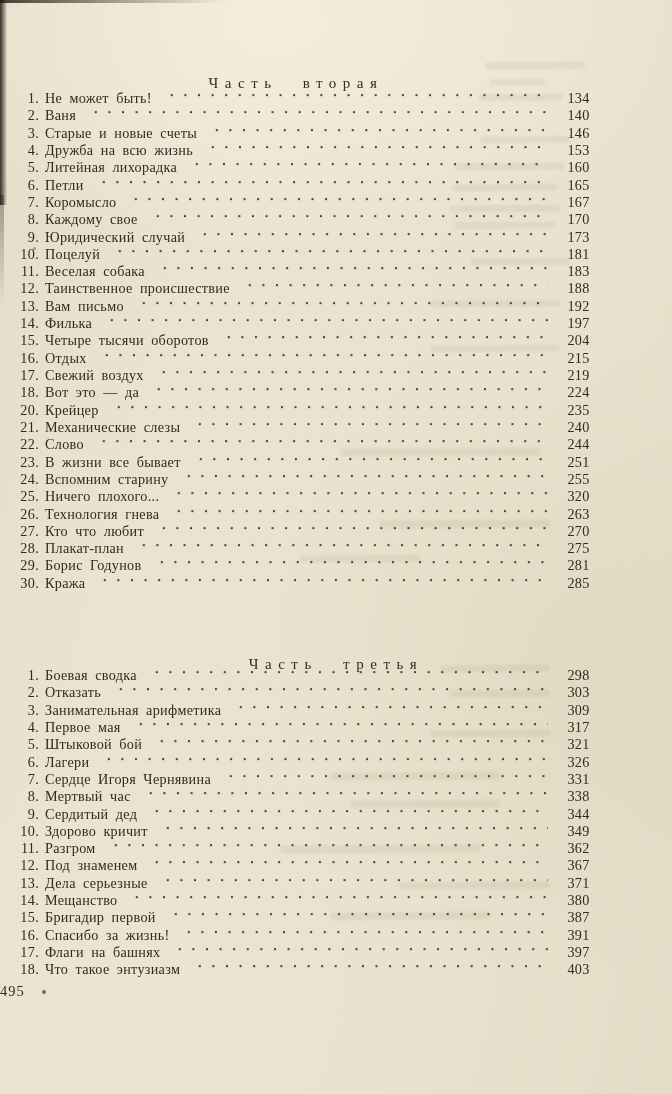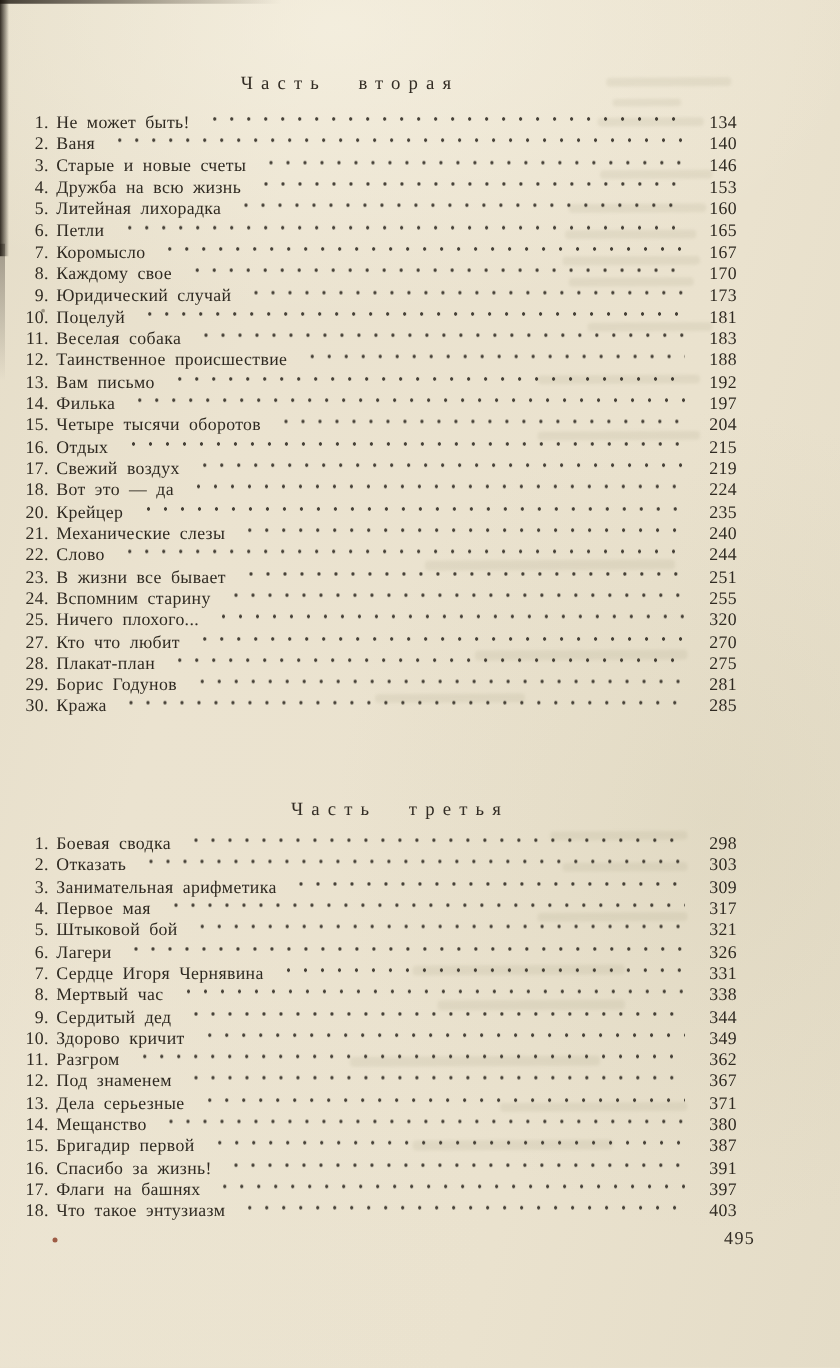--- a/index.html
+++ b/index.html
@@ -35,21 +35,21 @@
   .smudge {
     position: absolute; border-radius: 3px;
     background: #a09a7c; opacity: 0.14; filter: blur(1.2px);
     transform: rotate(-0.3deg);
   }
   .speck { position: absolute; border-radius: 50%; }
   .speck-red { left: 42px; top: 990px; width: 4px; height: 4px; background: #8a3a22; opacity: .8; }
   .speck-gray { left: 33px; top: 247px; width: 3px; height: 3px; background: #6b6354; opacity: .6; }
 
   .part-heading {
-    position: absolute; left: 0; width: 560px; margin: 0;
+    position: absolute; left: 0; width: 560px; margin: 16px;
     text-align: center;
     font-size: 15px; font-weight: normal;
     letter-spacing: 6.5px; word-spacing: 15px;
     color: #332d25;
   }
   #part2-heading { top: 59px; }
   #part3-heading { top: 640px; padding-left: 40px; }
 
   .entries { position: absolute; left: 20px; width: 575px; }
   #part2-entries { top: 90px; }
@@ -69,21 +69,21 @@
     margin: 0 14px 0 9px;
     background-image: radial-gradient(circle, rgba(47,42,34,0.88) 1.15px, rgba(47,42,34,0) 1.55px);
     background-size: 13.6px 17.32px;
     background-repeat: repeat-x;
     background-position: left 4px bottom 3.5px;
   }
   .entry-page { flex: none; width: 33px; text-align: center; }
 
   .folio {
     position: absolute; top: 983px; left: 0; width: 604px;
-    text-align: right; font-size: 14.5px; letter-spacing: 1px;
+    text-align: left; font-size: 14.5px; letter-spacing: 1px;
     color: #332d25;
   }
 </style>
 </head>
 <body>
 
 <div class="page">
 
   <div class="edge-left"></div>
   <div class="edge-left-fade"></div>
@@ -257,20 +257,26 @@
         <span class="leader"></span>
         <span class="entry-page">255</span>
       </div>
       <div class="toc-row">
         <span class="entry-num">25.</span>
         <span class="entry-title">Ничего плохого...</span>
         <span class="leader"></span>
         <span class="entry-page">320</span>
       </div>
       <div class="toc-row">
+        <span class="entry-num">26.</span>
+        <span class="entry-title">Технология гнева</span>
+        <span class="leader"></span>
+        <span class="entry-page">263</span>
+      </div>
+      <div class="toc-row">
         <span class="entry-num">27.</span>
         <span class="entry-title">Кто что любит</span>
         <span class="leader"></span>
         <span class="entry-page">270</span>
       </div>
       <div class="toc-row">
         <span class="entry-num">28.</span>
         <span class="entry-title">Плакат-план</span>
         <span class="leader"></span>
         <span class="entry-page">275</span>

